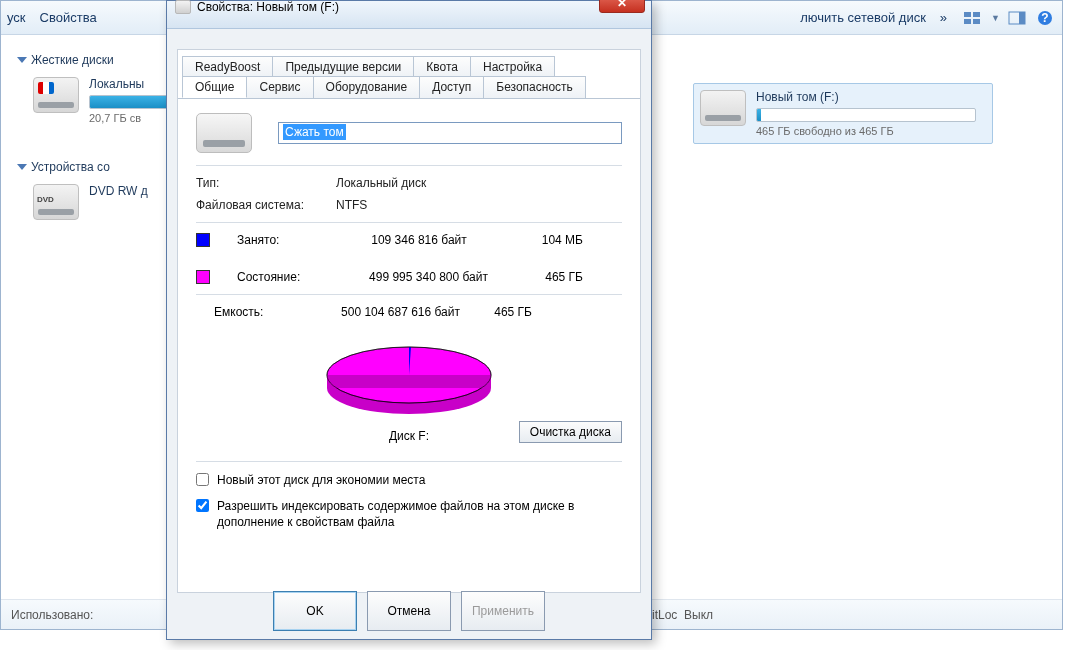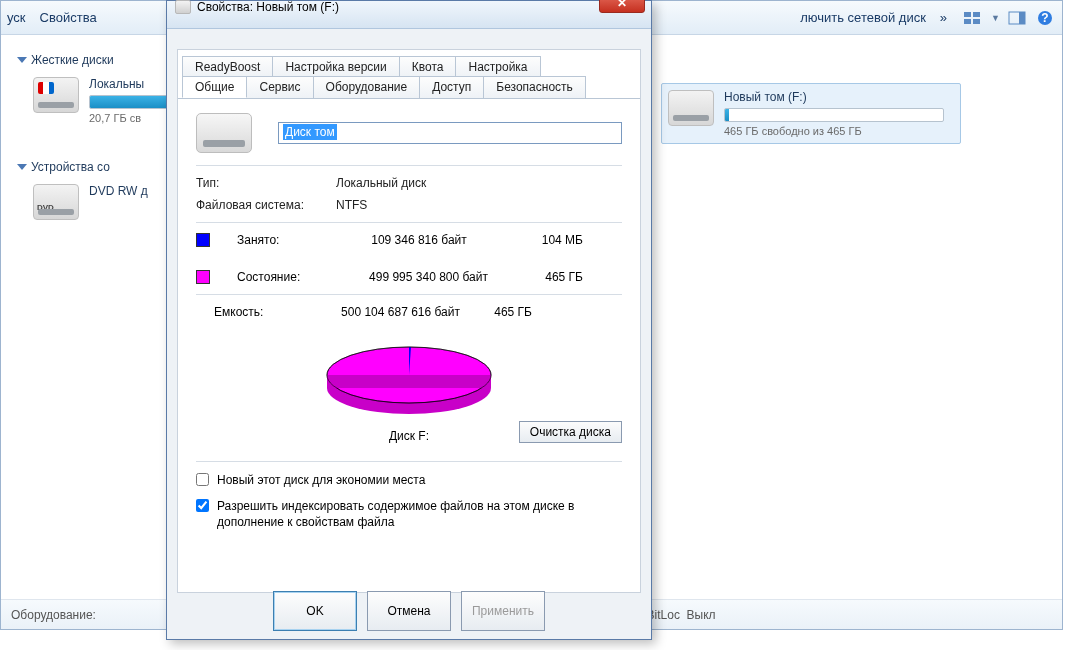--- a/index.html
+++ b/index.html
@@ -26,21 +26,21 @@
 
 .section-hdr { display: flex; align-items: center; gap: 6px; padding: 8px 0 4px 4px; font-size: 14px; color: #1e395b; }
 .tri { display: inline-block; width: 0; height: 0; border-top: 5px solid transparent; border-bottom: 5px solid transparent; border-left: 6px solid #4b78b4; transform: rotate(90deg); }
 
 .drive-row { display: flex; gap: 18px; flex-wrap: wrap; padding-left: 12px; }
 .drive-tile { display: flex; gap: 10px; align-items: flex-start; padding: 6px; min-width: 300px; }
 .drive-tile.sel { background: #e6f1fb; border: 1px solid #a6c8e6; border-radius: 2px; }
 .drive-icon { width: 46px; height: 36px; background: linear-gradient(#f3f3f3,#d7d7d7); border: 1px solid #bfbfbf; border-radius: 4px; position: relative; }
 .drive-icon::after { content:""; position: absolute; bottom: 4px; left: 4px; right: 4px; height: 6px; background: #9aa0a6; border-radius: 2px; }
 .drive-icon.flag::before { content:""; position:absolute; left:4px; top:4px; width:16px; height:12px; background: linear-gradient(90deg,#d00 33%,#fff 33% 66%,#06c 66%); border-radius:2px; }
-.dvd-label { position:absolute; left:3px; top:18px; font-size:8px; font-weight:bold; color:#444; }
+.dvd-label { position:absolute; left:3px; top:10px; font-size:8px; font-weight:bold; color:#444; }
 .drive-info { flex: 1; }
 .drive-name { color: #1e395b; font-size: 12px; margin-bottom: 4px; }
 .drive-bar { width: 220px; height: 14px; border: 1px solid #b6c3cf; border-radius: 2px; background: #fff; overflow: hidden; margin-bottom: 3px; }
 .drive-bar-fill { height: 100%; background: linear-gradient(#3bb2e6,#1b8fc6); }
 .drive-sub { color: #6a6a6a; font-size: 11px; }
 
 .explorer-status { position:absolute; left:0; right:0; bottom:0; height:30px; border-top:1px solid #dfe6ee; background:linear-gradient(#f6fafd,#eaf1f8); display:flex; align-items:center; padding:0 10px; color:#555; gap:30px; font-size:12px; }
 
 
 .dialog { position: absolute; left: 166px; top: 0; width: 486px; height: 640px; background: #eef2f6; border: 1px solid #5a7aa7; box-shadow: 4px 4px 10px rgba(0,0,0,0.25); }
@@ -135,21 +135,21 @@
           <div class="drive-icon flag"></div>
           <div class="drive-info">
             <div class="drive-name">Локальны</div>
             <div class="drive-bar">
                 <div class="drive-bar-fill" style="width:65%"></div>
               </div>
             <div class="drive-sub">20,7 ГБ св</div>
           </div>
         </div>
         <div style="width:490px"></div>
-        <div class="drive-tile sel" style="position:absolute; left:660px; top:48px;">
+        <div class="drive-tile sel" style="position:absolute; left:692px; top:48px;">
           <div class="drive-icon"></div>
           <div class="drive-info">
             <div class="drive-name">Новый том (F:)</div>
             <div class="drive-bar">
                 <div class="drive-bar-fill" style="width:2%"></div>
               </div>
             <div class="drive-sub">465 ГБ свободно из 465 ГБ</div>
           </div>
         </div>
       </div>
@@ -165,55 +165,55 @@
             </div>
           <div class="drive-info">
             <div class="drive-name">DVD RW д</div>
           </div>
         </div>
       </div>
     </div>
   </div>
 
   <div class="explorer-status">
-    <span>Оборудование:</span>
+    <span>Использовано:</span>
     <span style="margin-left:200px"><span>Общий пазмер:</span> <span>465 ГБ</span></span>
     <span style="margin-left:100px"><span>Состояние BitLoc</span>&nbsp;&nbsp;<span>Выкл</span></span>
   </div>
 </div>
 
 <div class="dialog">
   <div class="dlg-title">
     <div class="dlg-title-icon"></div>
     <span class="dlg-title-text">Свойства: Новый том (F:)</span>
     <div class="dlg-title-spacer"></div>
     <div class="dlg-close">
         <span>✕</span>
       </div>
   </div>
 
   <div class="dlg-inner">
     <div class="tabrow secondary">
       <div class="tab">ReadyBoost</div>
-      <div class="tab">Настройка версии</div>
+      <div class="tab">Предыдущие версии</div>
       <div class="tab">Квота</div>
       <div class="tab">Настройка</div>
     </div>
     <div class="tabrow primary">
       <div class="tab active">Общие</div>
       <div class="tab">Сервис</div>
       <div class="tab">Оборудование</div>
       <div class="tab">Доступ</div>
       <div class="tab">Безопасность</div>
     </div>
 
     <div class="tab-pane">
       <div class="name-row">
         <div class="big-drive-icon"></div>
-        <div class="name-input"><span class="sel">Диск том</span></div>
+        <div class="name-input"><span class="sel">Сжать том</span></div>
       </div>
       <div class="sep"></div>
       <div class="kv">
         <div>Тип:</div>
         <div>Локальный диск</div>
         <div>Файловая система:</div>
         <div>NTFS</div>
       </div>
       <div class="sep"></div>
       <div class="stats">

